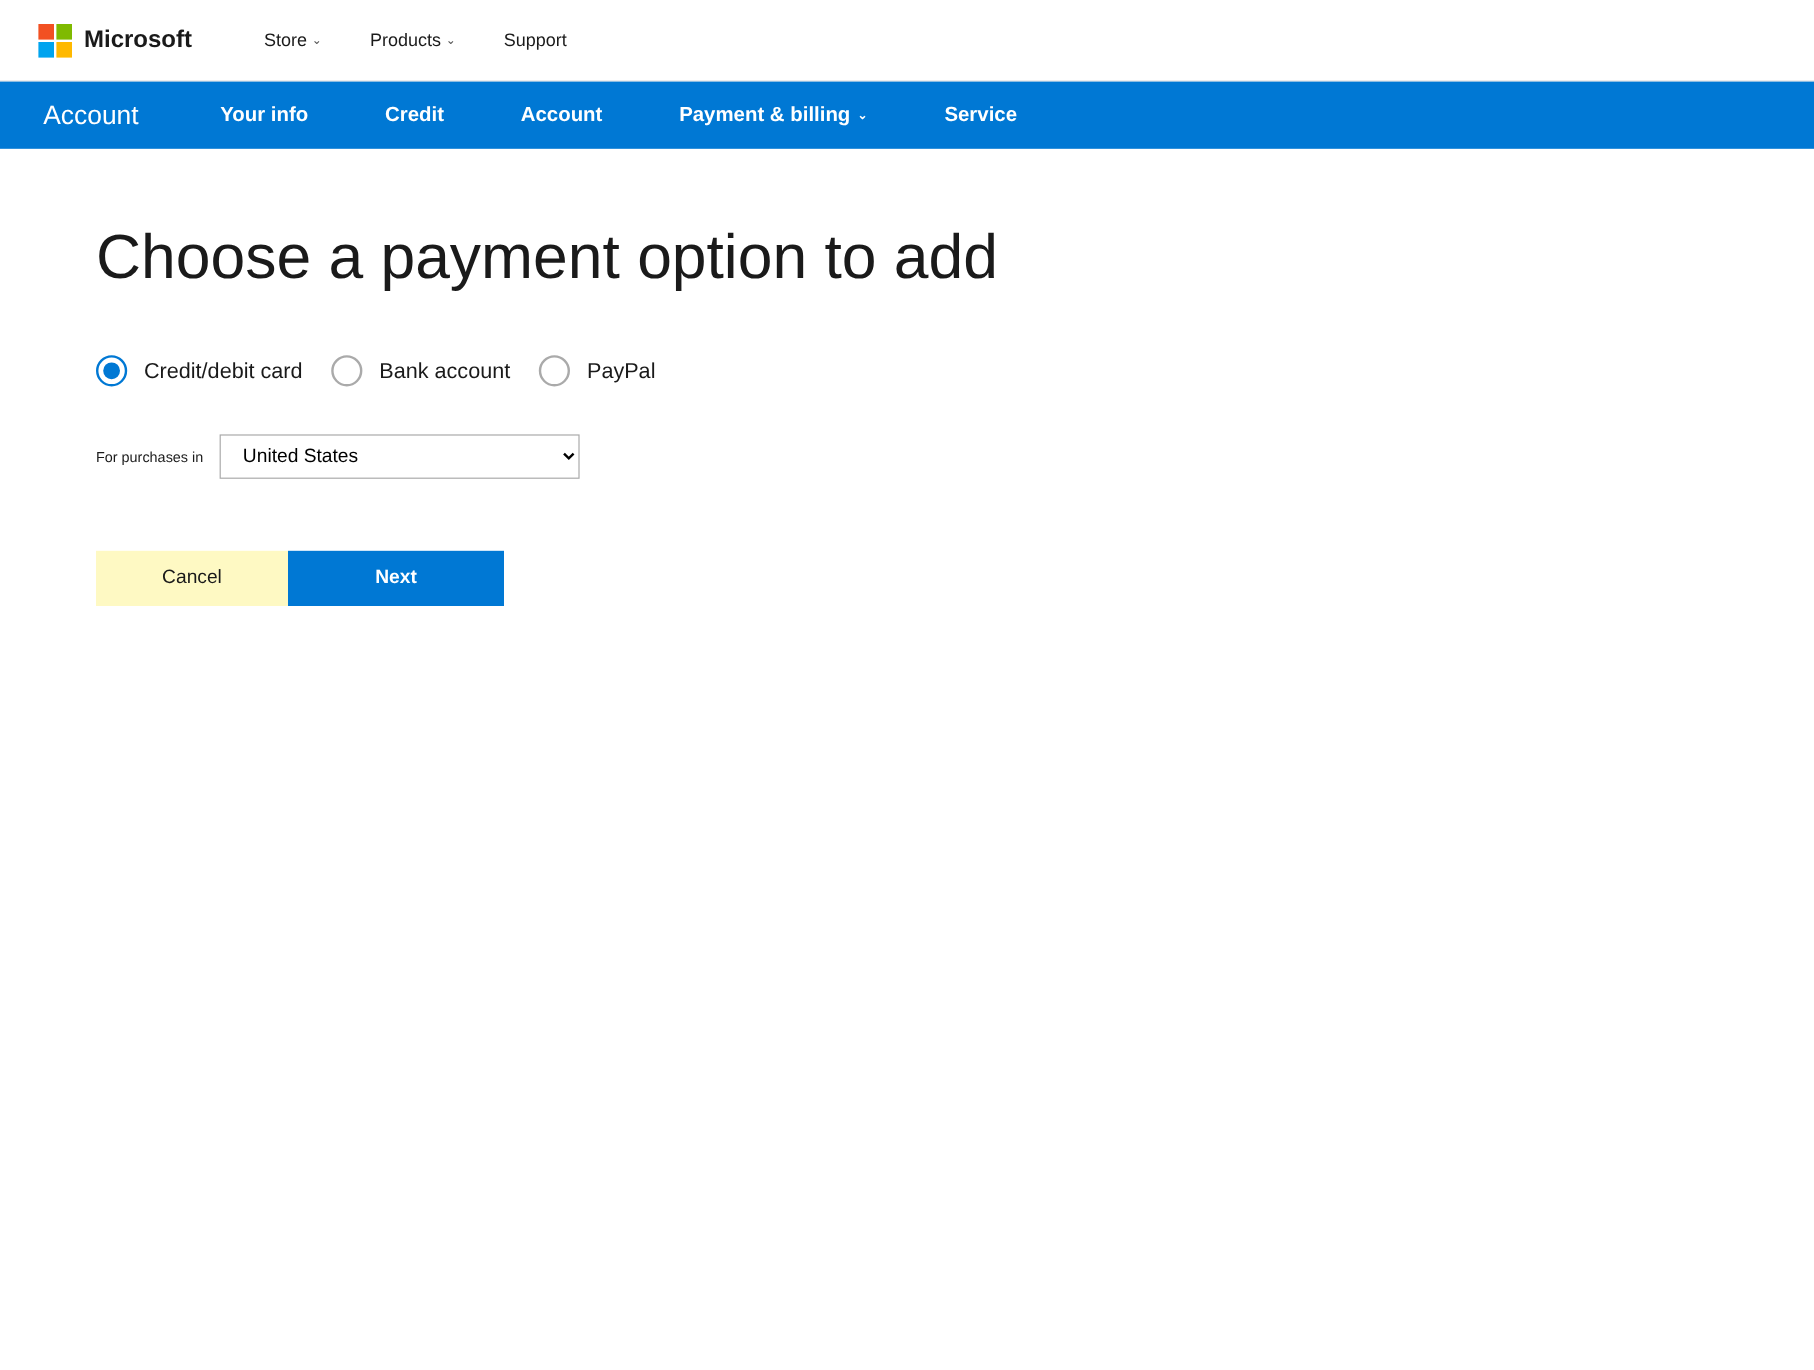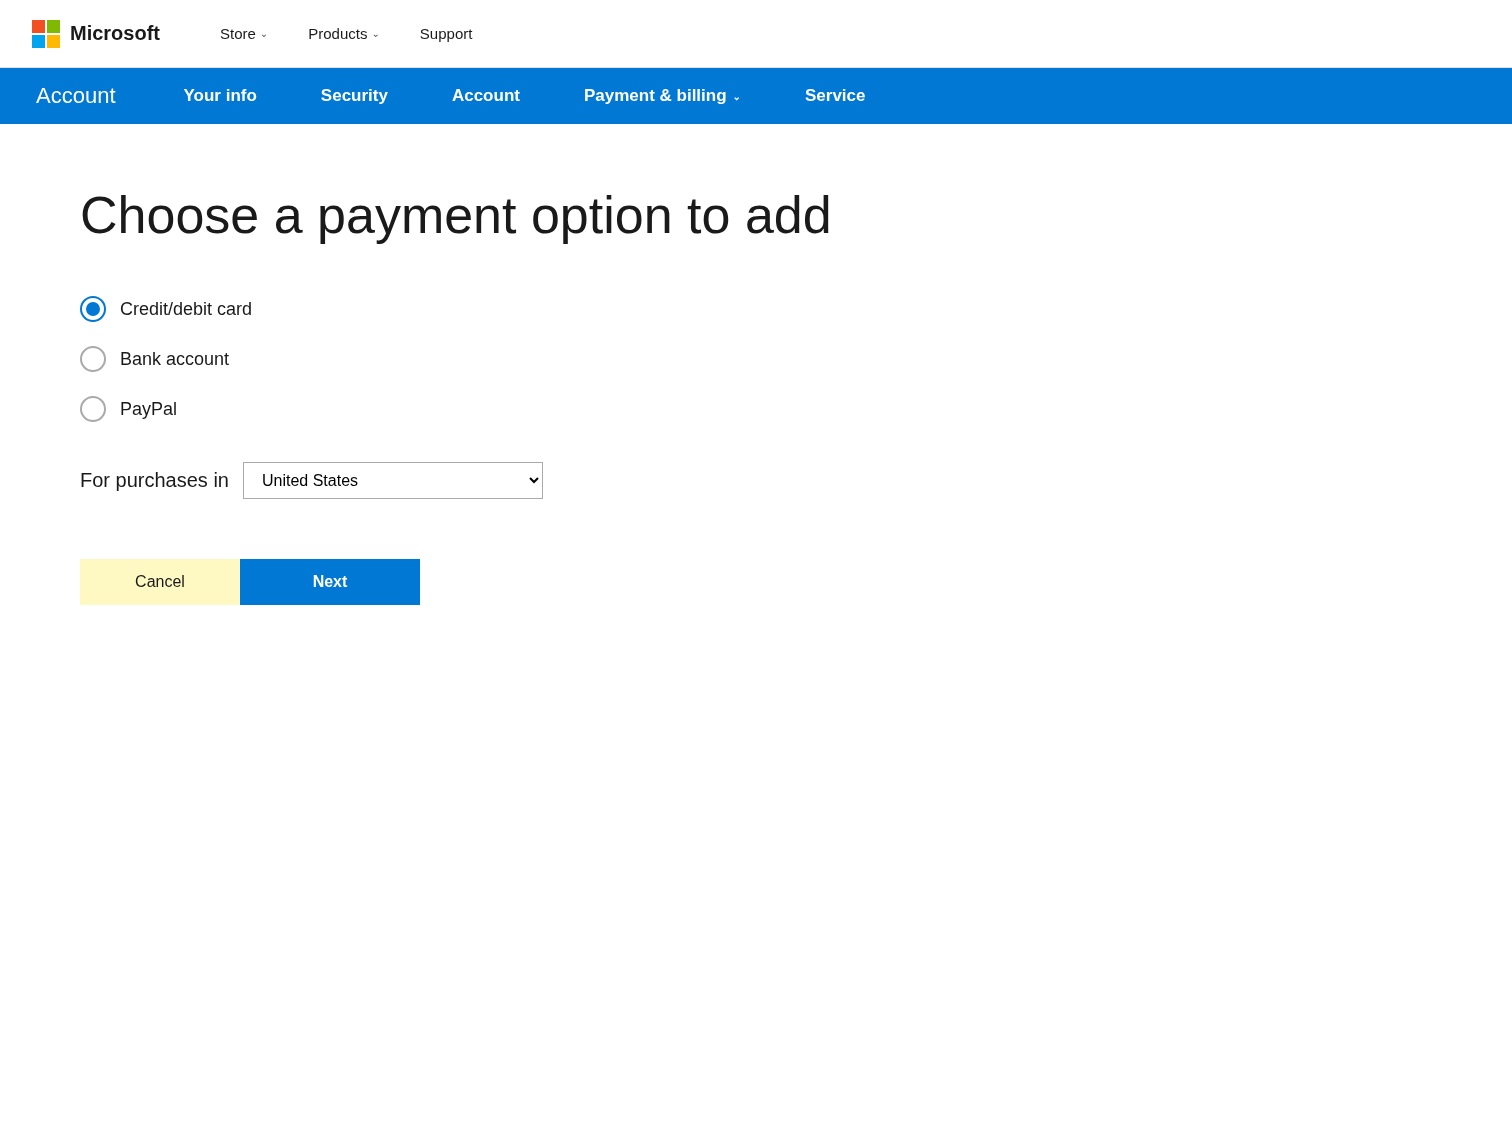--- a/index.html
+++ b/index.html
@@ -117,21 +117,21 @@
       font-size: 52px;
       font-weight: 300;
       color: #1a1a1a;
       margin-bottom: 50px;
       line-height: 1.2;
     }
 
     
     .payment-options {
       display: flex;
-      flex-direction: column;
+      flex-direction: row;
       gap: 24px;
       margin-bottom: 40px;
     }
 
     .radio-option {
       display: flex;
       align-items: center;
       gap: 14px;
       cursor: pointer;
     }
@@ -168,21 +168,21 @@
     
     .country-row {
       display: flex;
       align-items: center;
       gap: 14px;
       margin-bottom: 60px;
       margin-top: 10px;
     }
 
     .country-label {
-      font-size: 20px;
+      font-size: 12px;
       color: #1a1a1a;
       white-space: nowrap;
     }
 
     .country-select {
       padding: 8px 14px;
       font-size: 16px;
       border: 1px solid #aaa;
       border-radius: 0;
       background: #fff;
@@ -250,21 +250,21 @@
 </nav>
 
 <nav class="blue-nav">
   <div class="blue-nav-item account">
     <span>Account</span>
   </div>
   <div class="blue-nav-item">
     <span>Your info</span>
   </div>
   <div class="blue-nav-item">
-    <span>Security</span>
+    <span>Credit</span>
   </div>
   <div class="blue-nav-item">
     <span>Account</span>
   </div>
   <div class="blue-nav-item">
     <span>Payment &amp; billing</span>
     <span class="chevron-small">⌄</span>
   </div>
   <div class="blue-nav-item">
     <span>Service</span>

